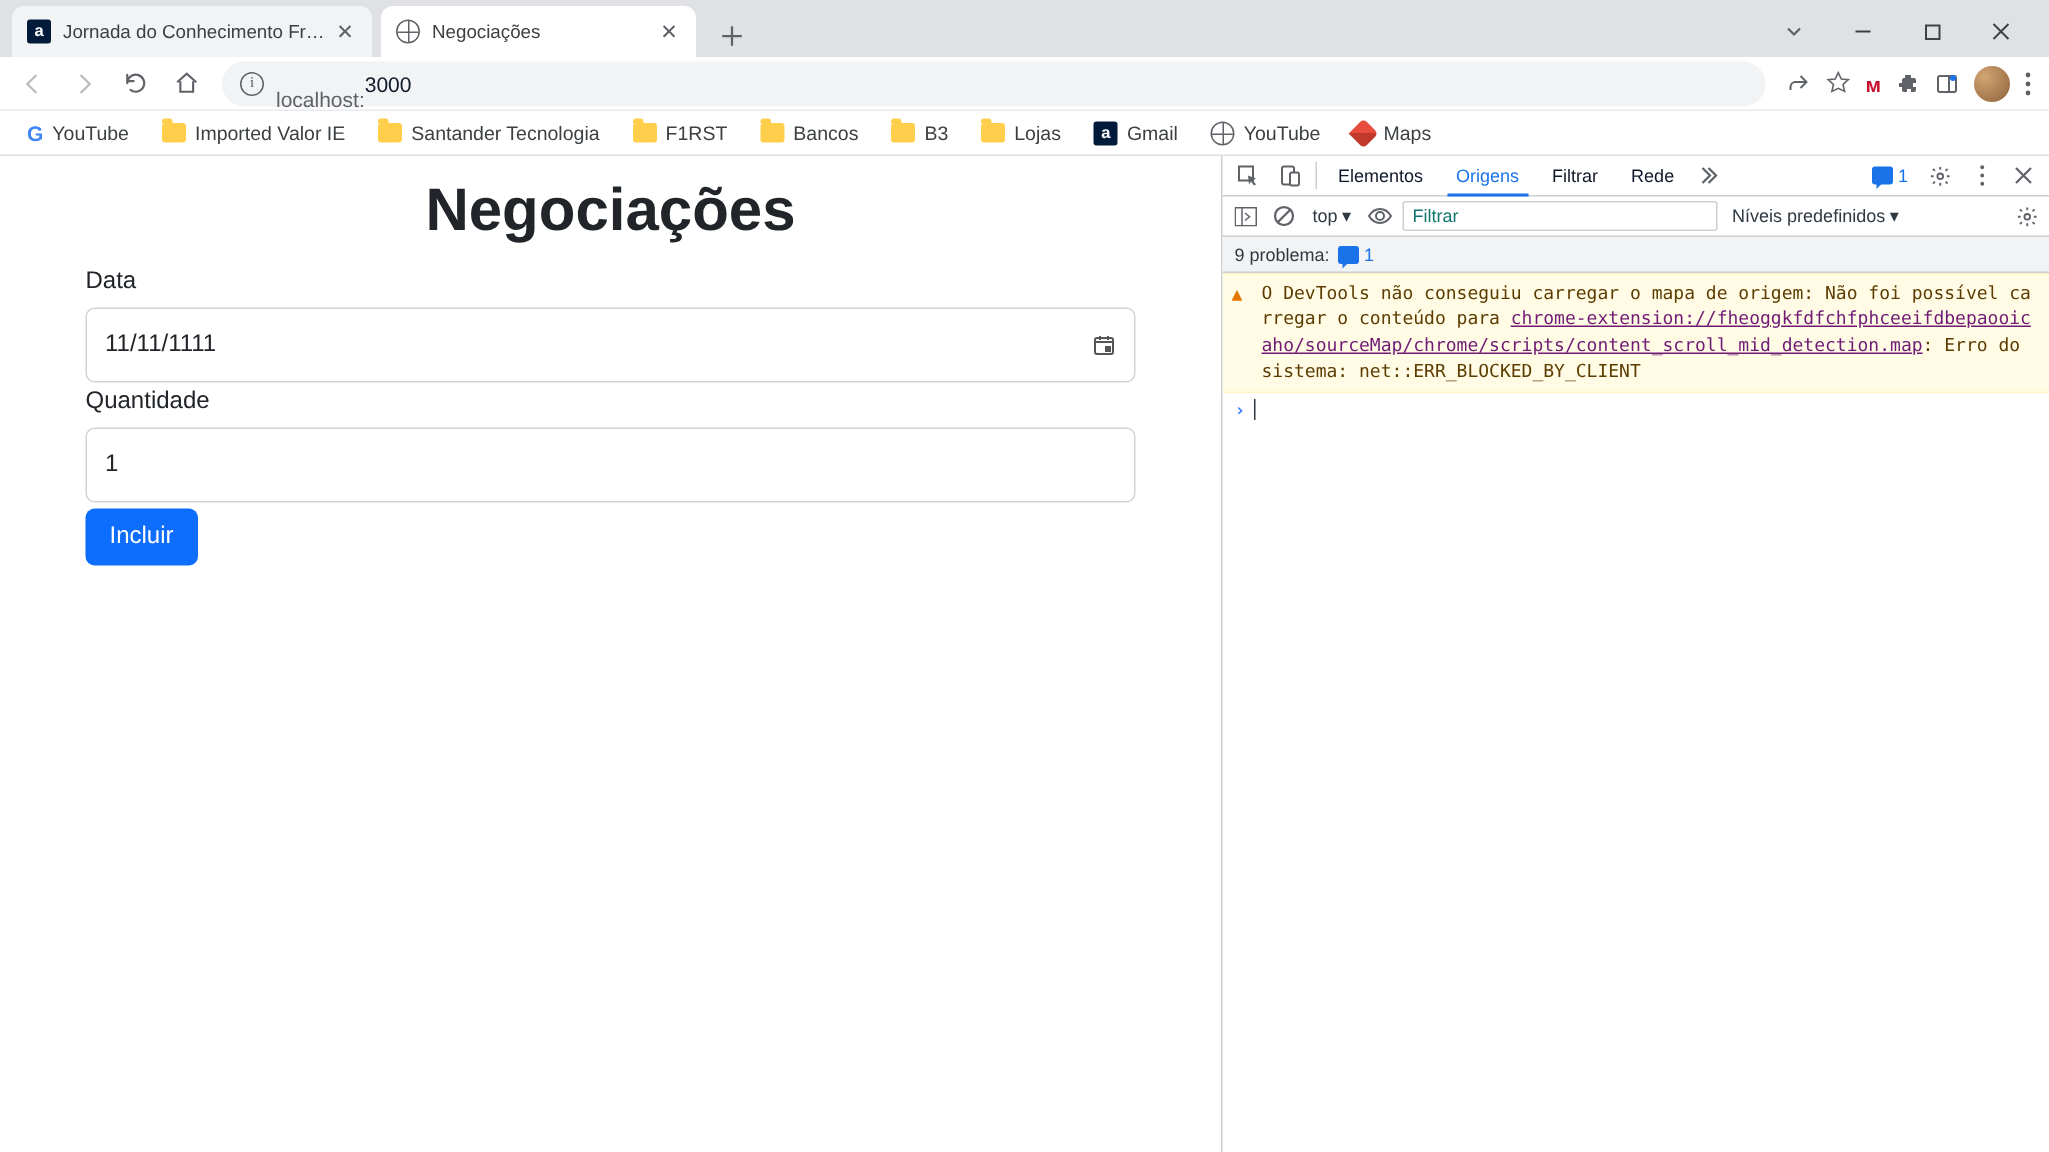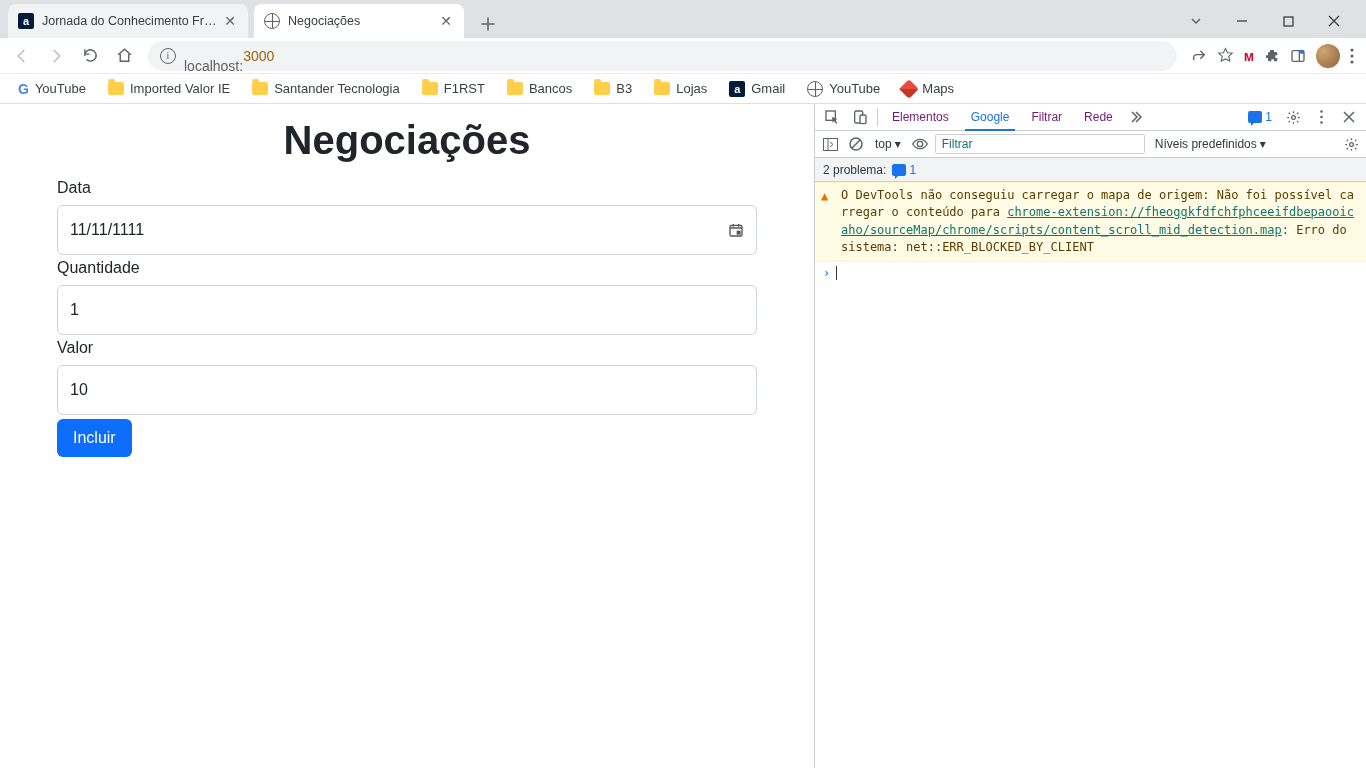--- a/index.html
+++ b/index.html
@@ -14,21 +14,21 @@
   .tab .close { width:16px; height:16px; display:flex; align-items:center; justify-content:center; color:#5f6368; font-size:14px;}
   .newtab { width:28px; height:28px; margin-left:4px; display:flex; align-items:center; justify-content:center; color:#5f6368; border-radius:50%; }
   .win-controls { margin-left:auto; display:flex; align-items:center; height:34px; gap:2px; padding-right:2px;}
   .win-controls .wc { width:44px; height:30px; display:flex; align-items:center; justify-content:center; color:#3c4043;}
   .toolbar { height:36px; background:#ffffff; border-bottom:1px solid #e8eaed; display:flex; align-items:center; padding:0 8px; gap:6px;}
   .icon-btn { width:28px; height:28px; border-radius:50%; display:flex; align-items:center; justify-content:center; color:#5f6368; }
   .icon-btn.disabled { color:#babcbe; }
   .omnibox { flex:1; height:30px; background:#f1f3f4; border-radius:15px; display:flex; align-items:center; padding:0 12px; margin:0 4px; color:#202124; font-size:14px;}
   .omnibox .info { width:16px; height:16px; border:1.5px solid #5f6368; border-radius:50%; display:flex; align-items:center; justify-content:center; font-size:10px; color:#5f6368; margin-right:8px; font-family:serif;}
   .omnibox .url-host { color:#5f6368;margin-top:20px; }
-  .omnibox .url-port { color:#a16207; }
+  .omnibox .url-port { color:#0f172a; }
   .right-icons { display:flex; align-items:center; gap:10px; padding:0 4px;}
   .bookmarks { height:30px; background:#ffffff; border-bottom:1px solid #e0e0e0; display:flex; align-items:center; padding:0 10px; gap:6px; font-size:13px;}
   .bm { display:flex; align-items:center; gap:6px; padding:3px 8px; border-radius:4px; color:#3c4043;}
   .bm .folder { width:16px; height:13px; background:#ffcf4b; border-radius:2px; position:relative;}
   .bm .folder:before { content:""; position:absolute; top:-3px; left:0; width:7px; height:3px; background:#ffcf4b; border-radius:2px 2px 0 0;}
   .g-logo { font-weight:bold; font-size:14px;}
   .g-logo .g1{color:#4285f4}
   .alura-ico{width:16px;height:16px;background:#021b3a;color:#fff;display:flex;align-items:center;justify-content:center;font-weight:bold;font-size:11px;border-radius:2px;}
   .globe-ico{width:16px;height:16px;border:1.5px solid #5f6368;border-radius:50%;position:relative;}
   .globe-ico:before{content:"";position:absolute;top:0;bottom:0;left:50%;width:1px;background:#5f6368;}
@@ -46,37 +46,37 @@
   .form-group { margin-bottom:4px;}
   .form-group label{ display:block; font-size:16px; margin-bottom:8px; color:#212529;}
   .form-control { width:100%; height:44px; border:1px solid #ced4da; border-radius:6px; padding:24px 12px; font-size:16px; color:#212529; display:flex; align-items:center; justify-content:space-between; background:#fff;}
   .date-field .cal-icon{ color:#555; }
   .btn-primary { background:#0d6efd; color:#fff; border:none; border-radius:6px; padding:10px 16px; font-size:16px; }
 
   
   .devtools { width:552px; display:flex; flex-direction:column; border-left:1px solid #cacdd1; background:#ffffff; font-size:12px; color:#303942;}
   .dt-tabs { height:27px; border-bottom:1px solid #cacdd1; display:flex; align-items:stretch; padding:0 4px; gap:2px;}
   .dt-tab-ico { width:26px; display:flex; align-items:center; justify-content:center; color:#5f6368;}
-  .dt-tab { padding:0 10px; display:flex; align-items:center; color:#701a75; position:relative;}
+  .dt-tab { padding:0 10px; display:flex; align-items:center; color:#0f172a; position:relative;}
   .dt-tab.active { color:#1a73e8; }
   .dt-tab.active:after { content:""; position:absolute; left:4px; right:4px; bottom:-1px; height:2px; background:#1a73e8;}
   .dt-tabs .spacer { flex:1;}
   .dt-badge { display:flex; align-items:center; gap:3px; color:#1a73e8; padding:0 6px;}
   .dt-badge .msg-ico{width:14px;height:12px;background:#1a73e8;border-radius:2px;position:relative;}
   .dt-badge .msg-ico:after{content:"";position:absolute;bottom:-3px;left:3px;border-top:4px solid #1a73e8;border-right:4px solid transparent;}
   .dt-toolbar { height:27px; border-bottom:1px solid #cacdd1; display:flex; align-items:center; padding:0 4px; gap:4px;}
   .dt-toolbar .tb-ico{width:22px;height:22px;display:flex;align-items:center;justify-content:center;color:#5f6368;}
   .dt-select{color:#303942;padding:0 4px;display:flex;align-items:center;gap:3px;}
   .dt-filter{flex:0 0 210px;height:20px;border:1px solid #d0d0d0;border-radius:2px;padding:0 6px;color:#0f766e;display:flex;align-items:center;}
   .dt-levels{margin-left:6px;color:#303942;display:flex;align-items:center;gap:3px;}
   .dt-issues { height:24px; border-bottom:1px solid #cacdd1; display:flex; align-items:center; padding:0 8px; gap:6px; background:#f1f3f4;}
   .dt-console { flex:1; overflow:auto; font-family:Consolas,Menlo,monospace; font-size:12px;}
   .warn-row { background:#fffbe5; border-top:1px solid #fff5c2; border-bottom:1px solid #fff5c2; padding:4px 8px 4px 26px; position:relative; color:#5c3c00; line-height:1.45; word-break:break-all;}
   .warn-row .warn-ico{position:absolute;left:6px;top:5px;color:#e37400;font-size:12px;}
-  .warn-row .src-link{color:#0f766e;text-decoration:underline;margin-top:16px;}
+  .warn-row .src-link{color:#701a75;text-decoration:underline;margin-top:16px;}
   .prompt-row{display:flex;align-items:center;padding:4px 8px;gap:6px;color:#367cf1;}
   .prompt-row .caret{font-weight:bold;}
   .cursor{width:1px;height:14px;background:#303942;}
   svg{display:block;}
 </style>
 </head>
 <body>
 
 <div class="chrome">
 
@@ -243,47 +243,41 @@
                 </svg>
               </span>
           </div>
         </div>
         <div class="form-group">
           <label>Quantidade</label>
           <div class="form-control">
             <span>1</span>
           </div>
         </div>
-        <div class="form-group">
-          <label>Valor</label>
-          <div class="form-control">
-            <span>10</span>
-          </div>
-        </div>
         <button class="btn-primary">Incluir</button>
       </div>
     </div>
 
     <div class="devtools">
       <div class="dt-tabs">
         <div class="dt-tab-ico">
             <svg width="16" height="16" viewBox="0 0 24 24">
               <rect x="3" y="3" width="14" height="14" fill="none" stroke="#5f6368" stroke-width="2"></rect>
               <path d="M12 12l8 3-3 2 3 4-2 1-3-4-2 3z" fill="#5f6368"></path>
             </svg>
           </div>
         <div class="dt-tab-ico">
             <svg width="16" height="16" viewBox="0 0 24 24">
               <rect x="4" y="3" width="12" height="18" rx="2" fill="none" stroke="#5f6368" stroke-width="2"></rect>
               <rect x="12" y="9" width="9" height="13" rx="2" fill="#fff" stroke="#5f6368" stroke-width="2"></rect>
             </svg>
           </div>
         <div style="width:1px;background:#cacdd1;margin:4px 2px;"></div>
         <div class="dt-tab">Elementos</div>
-        <div class="dt-tab active">Google</div>
+        <div class="dt-tab active">Origens</div>
         <div class="dt-tab">Filtrar</div>
         <div class="dt-tab">Rede</div>
         <div class="dt-tab-ico">
             <svg width="14" height="14" viewBox="0 0 14 14">
               <path d="M2 5l5 5 5-5M2 1l5 5 5-5" fill="none" stroke="#5f6368" stroke-width="1.5" transform="rotate(-90 7 7)"></path>
             </svg>
           </div>
         <div class="spacer"></div>
         <div class="dt-badge">
             <span class="msg-ico"></span>
@@ -341,21 +335,21 @@
           </div>
         <div class="spacer" style="flex:1"></div>
         <div class="tb-ico">
             <svg width="15" height="15" viewBox="0 0 24 24">
               <circle cx="12" cy="12" r="3" fill="none" stroke="#5f6368" stroke-width="2"></circle>
               <path d="M12 2v3M12 19v3M4.2 4.2l2.1 2.1M17.7 17.7l2.1 2.1M2 12h3M19 12h3M4.2 19.8l2.1-2.1M17.7 6.3l2.1-2.1" stroke="#5f6368" stroke-width="2"></path>
             </svg>
           </div>
       </div>
       <div class="dt-issues">
-        <span>2 problema:</span>
+        <span>9 problema:</span>
         <span class="dt-badge" style="padding:0;">
             <span class="msg-ico"></span>
             <span>1</span>
           </span>
       </div>
       <div class="dt-console">
         <div class="warn-row">
           <span class="warn-ico">▲</span>
           <span>O DevTools não conseguiu carregar o mapa de origem: Não foi possível carregar o conteúdo para </span><span class="src-link">chrome-extension://fheoggkfdfchfphceeifdbepaooicaho/sourceMap/chrome/scripts/content_scroll_mid_detection.map</span><span>: Erro do sistema: net::ERR_BLOCKED_BY_CLIENT</span>
         </div>

